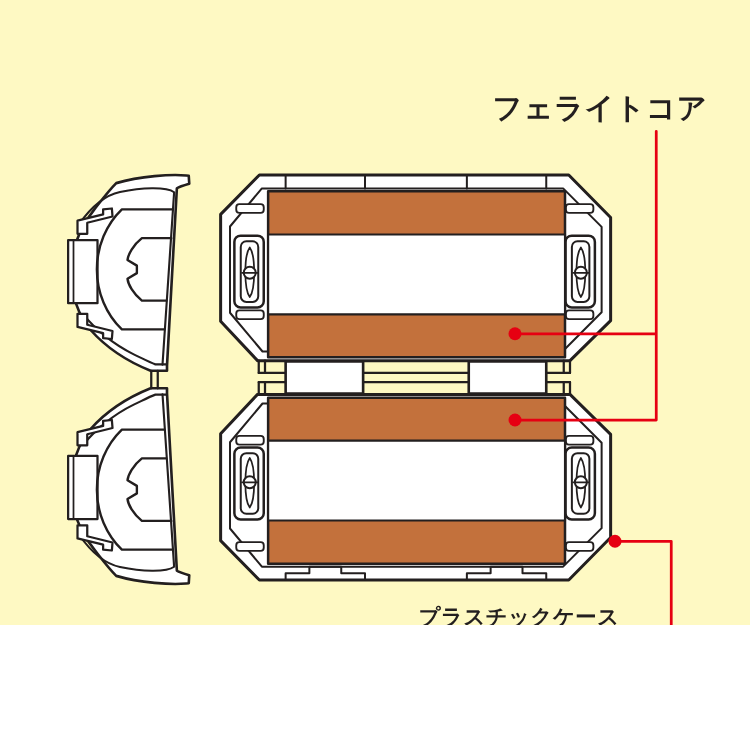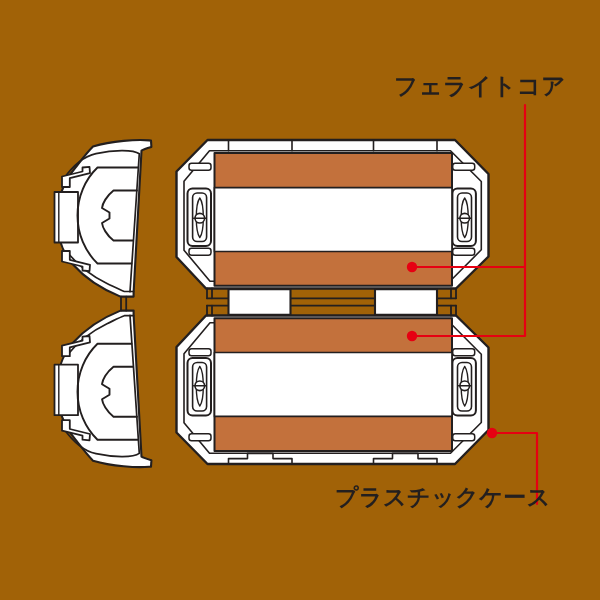--- a/index.html
+++ b/index.html
@@ -1,22 +1,22 @@
 <!DOCTYPE html>
 <html><head>
 <meta charset="utf-8">
 <style>
   html,body{margin:0;padding:0;background:#fff;}
-  #stage{position:relative;width:600px;height:600px;background:#a16207;overflow:hidden;
+  #stage{position:relative;width:600px;height:500px;background:#fef9c3;overflow:hidden;
          font-family:Liberation Serif, serif;}
   #stage svg{position:absolute;left:0;top:0;}
   .callout-label{position:absolute;color:#231f1f;font-weight:700;white-space:nowrap;
                  letter-spacing:0.5px;}
   #label-ferrite{left:394px;top:70px;font-size:23.5px;}
-  #label-plastic{left:335px;top:482px;font-size:23px;}
+  #label-plastic{left:335px;top:482px;font-size:17px;}
 </style>
 </head>
 <body>
 
 <div id="stage">
 
 <svg width="600" height="600" viewBox="0 0 600 600">
   <defs>
 
     <g id="latch">

